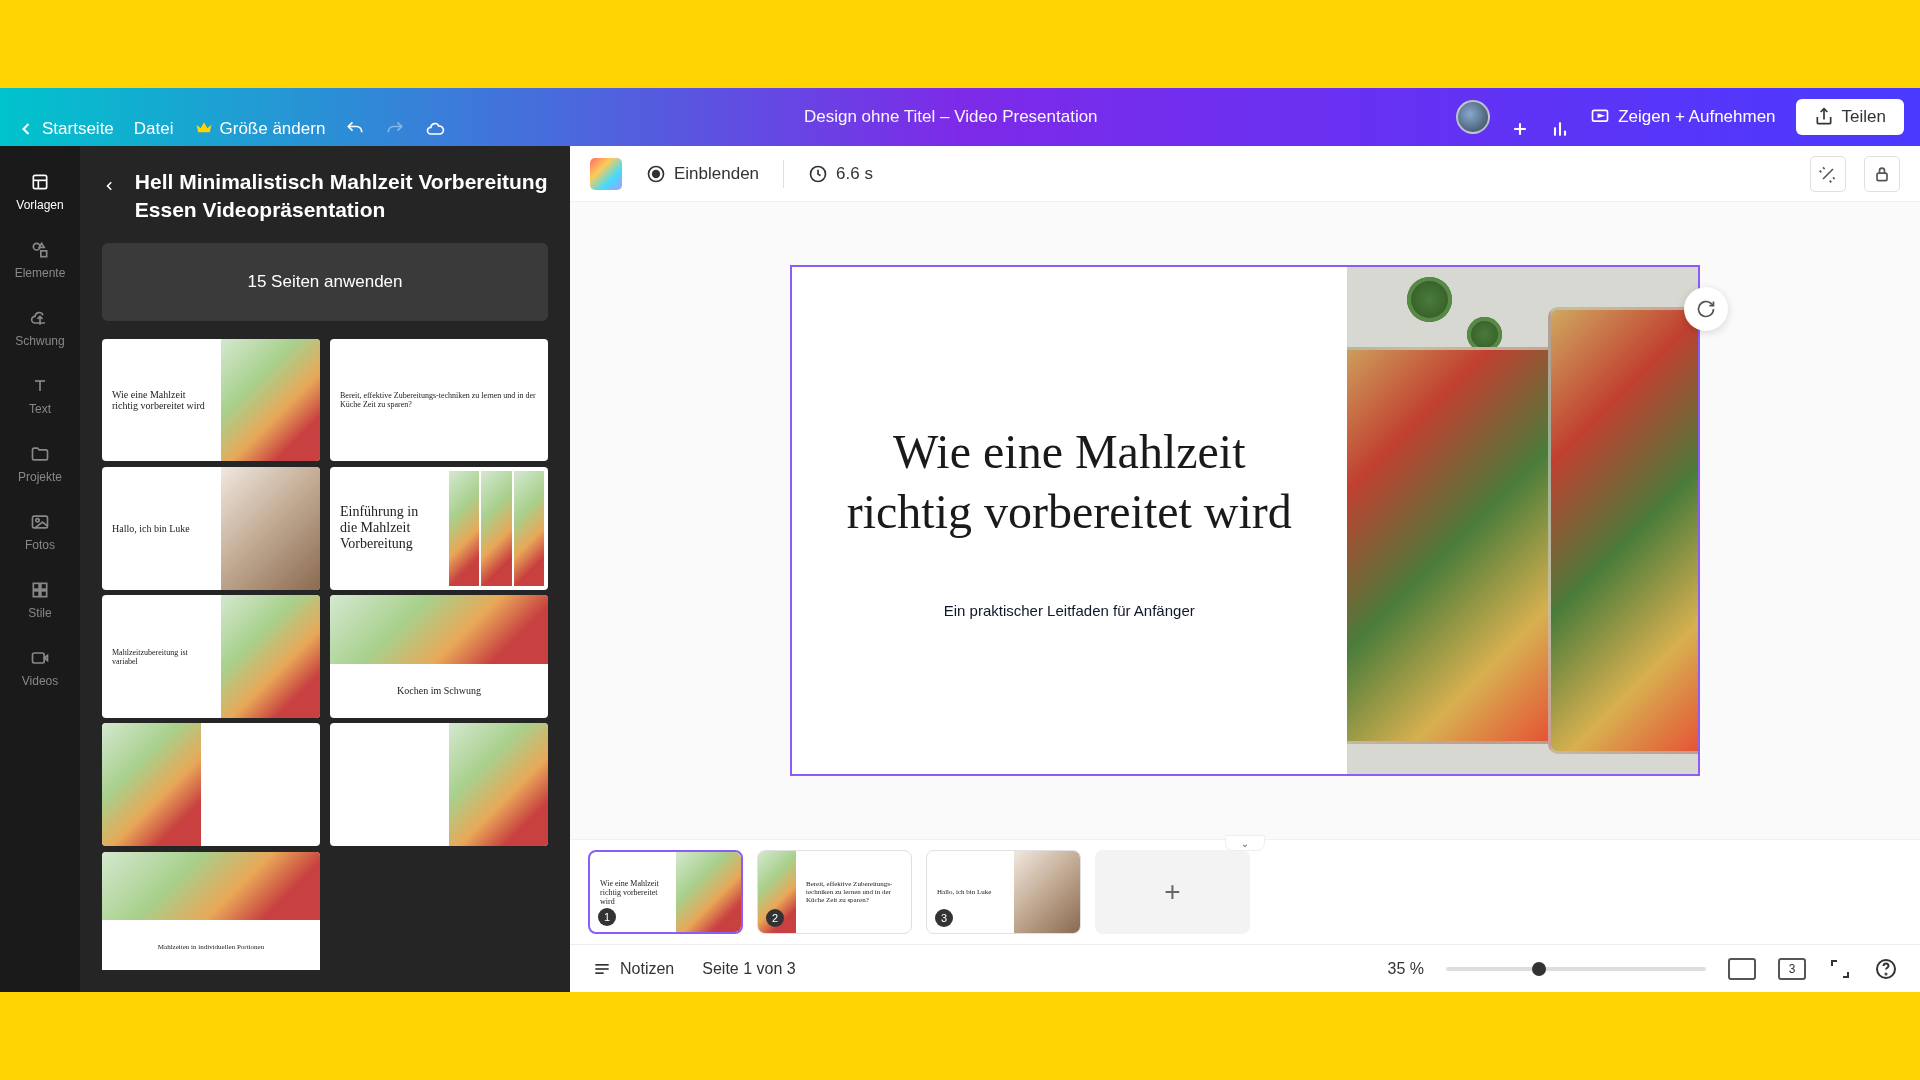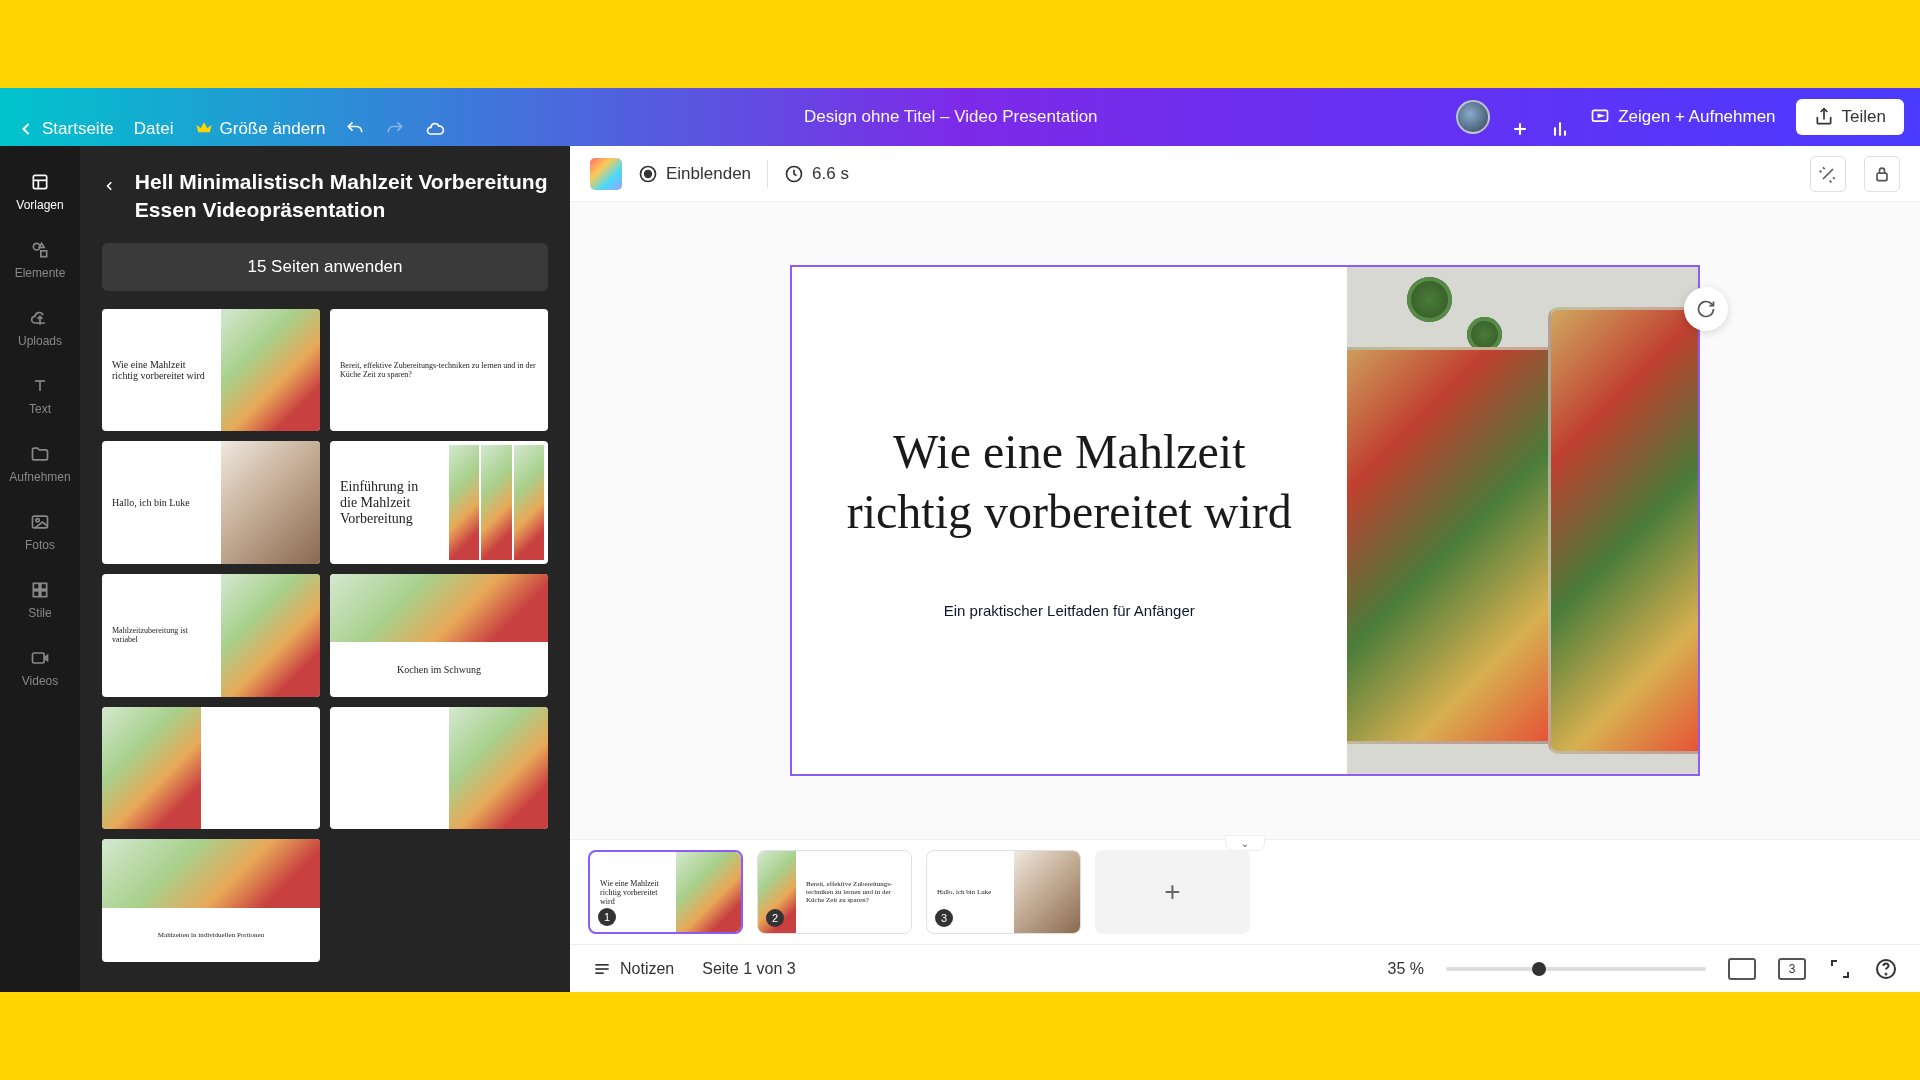--- a/index.html
+++ b/index.html
@@ -14,28 +14,28 @@
 .present-btn { display: flex; align-items: center; gap: 8px; font-size: 17px; cursor: pointer; }
 .share-btn { background: #fff; color: #333; padding: 8px 18px; border-radius: 6px; display: flex; align-items: center; gap: 8px; font-size: 17px; cursor: pointer; }
 .icon { display: inline-flex; width: 20px; height: 20px; }
 .workspace { flex: 1; display: flex; min-height: 0; }
 .rail { width: 80px; background: #1a1a1a; display: flex; flex-direction: column; padding-top: 12px; }
 .rail-item { display: flex; flex-direction: column; align-items: center; gap: 6px; padding: 14px 0; cursor: pointer; color: #888; font-size: 12px; }
 .rail-item.active { color: #fff; }
 .panel { width: 490px; background: #252525; color: #fff; display: flex; flex-direction: column; padding: 22px; gap: 18px; position: relative; }
 .panel-header { display: flex; align-items: flex-start; gap: 18px; }
 .panel-title { font-size: 21px; font-weight: 600; line-height: 1.35; }
-.apply-btn { background: #3a3a3a; color: #fff; text-align: center; padding: 14px; border-radius: 6px; font-size: 17px; cursor: pointer; }
+.apply-btn { background: #3a3a3a; color: #fff; text-align: center; padding: 29px; border-radius: 6px; font-size: 17px; cursor: pointer; }
 .thumb-grid { display: grid; grid-template-columns: 1fr 1fr; gap: 10px; overflow-y: auto; }
 .thumb { aspect-ratio: 16/9; background: #fff; border-radius: 4px; overflow: hidden; position: relative; cursor: pointer; display: flex; }
 .thumb-txt { flex:1; display:flex; flex-direction:column; justify-content:center; padding:10px; font-size:10px; color:#222; font-family: Georgia, serif; }
 .thumb-img { flex:1; background: linear-gradient(135deg,#d4e8d0 0%, #a8d08c 35%, #e8a858 60%, #c84040 80%); }
 .thumb-person { flex:1; background: linear-gradient(135deg,#f0e8e0 0%, #c0a890 50%, #8a6a50 100%); }
 .canvas-area { flex: 1; background: #fff; display: flex; flex-direction: column; min-width: 0; position: relative; }
-.ctx-bar { height: 56px; border-bottom: 1px solid #eee; display: flex; align-items: center; padding: 8px 20px; gap: 16px; }
+.ctx-bar { height: 56px; border-bottom: 1px solid #eee; display: flex; align-items: center; padding: 8px 20px; gap: 24px; }
 .color-swatch { width: 32px; height: 32px; border-radius: 5px; background: linear-gradient(135deg,#ff6b6b,#feca57,#48dbfb,#a29bfe); cursor: pointer; }
 .ctx-btn { display: flex; align-items: center; gap: 8px; font-size: 17px; color: #333; cursor: pointer; }
 .ctx-right { margin-left: auto; display: flex; gap: 18px; }
 .lock-btn, .magic-btn { width: 36px; height: 36px; border: 1px solid #e0e0e0; border-radius: 5px; display: flex; align-items: center; justify-content: center; cursor: pointer; }
 .canvas-stage { flex: 1; display: flex; align-items: center; justify-content: center; position: relative; background: #fafafa; }
 .slide { width: 910px; aspect-ratio: 16/9; background: #fff; border: 2px solid #8b5cf6; display: flex; position: relative; }
 .slide-text { flex: 1.35; display: flex; flex-direction: column; justify-content: center; align-items: center; padding: 40px; }
 .slide-headline { font-family: 'Times New Roman', Georgia, serif; font-size: 48px; font-weight: 400; text-align: center; line-height: 1.25; color: #1a1a1a; }
 .slide-sub { font-size: 15px; color: #0f172a; margin-top: 60px; }
 .slide-image { flex: 1; background: #ddd; position: relative; overflow: hidden; }
@@ -176,38 +176,38 @@
           <span>Elemente</span>
         </div>
       <div class="rail-item">
           <span class="icon">
             <svg viewBox="0 0 24 24" fill="none" stroke="currentColor" stroke-width="2">
               <path d="M18 18H6a4 4 0 010-8 5 5 0 019.6-1.5"></path>
               <polyline points="9 13 12 10 15 13"></polyline>
               <line x1="12" y1="10" x2="12" y2="20"></line>
             </svg>
           </span>
-          <span>Uploads</span>
+          <span>Schwung</span>
         </div>
       <div class="rail-item">
           <span class="icon">
             <svg viewBox="0 0 24 24" fill="none" stroke="currentColor" stroke-width="2">
               <line x1="6" y1="6" x2="18" y2="6"></line>
               <line x1="12" y1="6" x2="12" y2="18"></line>
             </svg>
           </span>
           <span>Text</span>
         </div>
       <div class="rail-item">
           <span class="icon">
             <svg viewBox="0 0 24 24" fill="none" stroke="currentColor" stroke-width="2">
               <path d="M3 7a2 2 0 012-2h4l2 2h8a2 2 0 012 2v8a2 2 0 01-2 2H5a2 2 0 01-2-2z"></path>
             </svg>
           </span>
-          <span>Aufnehmen</span>
+          <span>Projekte</span>
         </div>
       <div class="rail-item">
           <span class="icon">
             <svg viewBox="0 0 24 24" fill="none" stroke="currentColor" stroke-width="2">
               <rect x="3" y="5" width="18" height="14" rx="2"></rect>
               <circle cx="9" cy="10" r="2"></circle>
               <path d="M21 17l-6-5-9 7"></path>
             </svg>
           </span>
           <span>Fotos</span>

